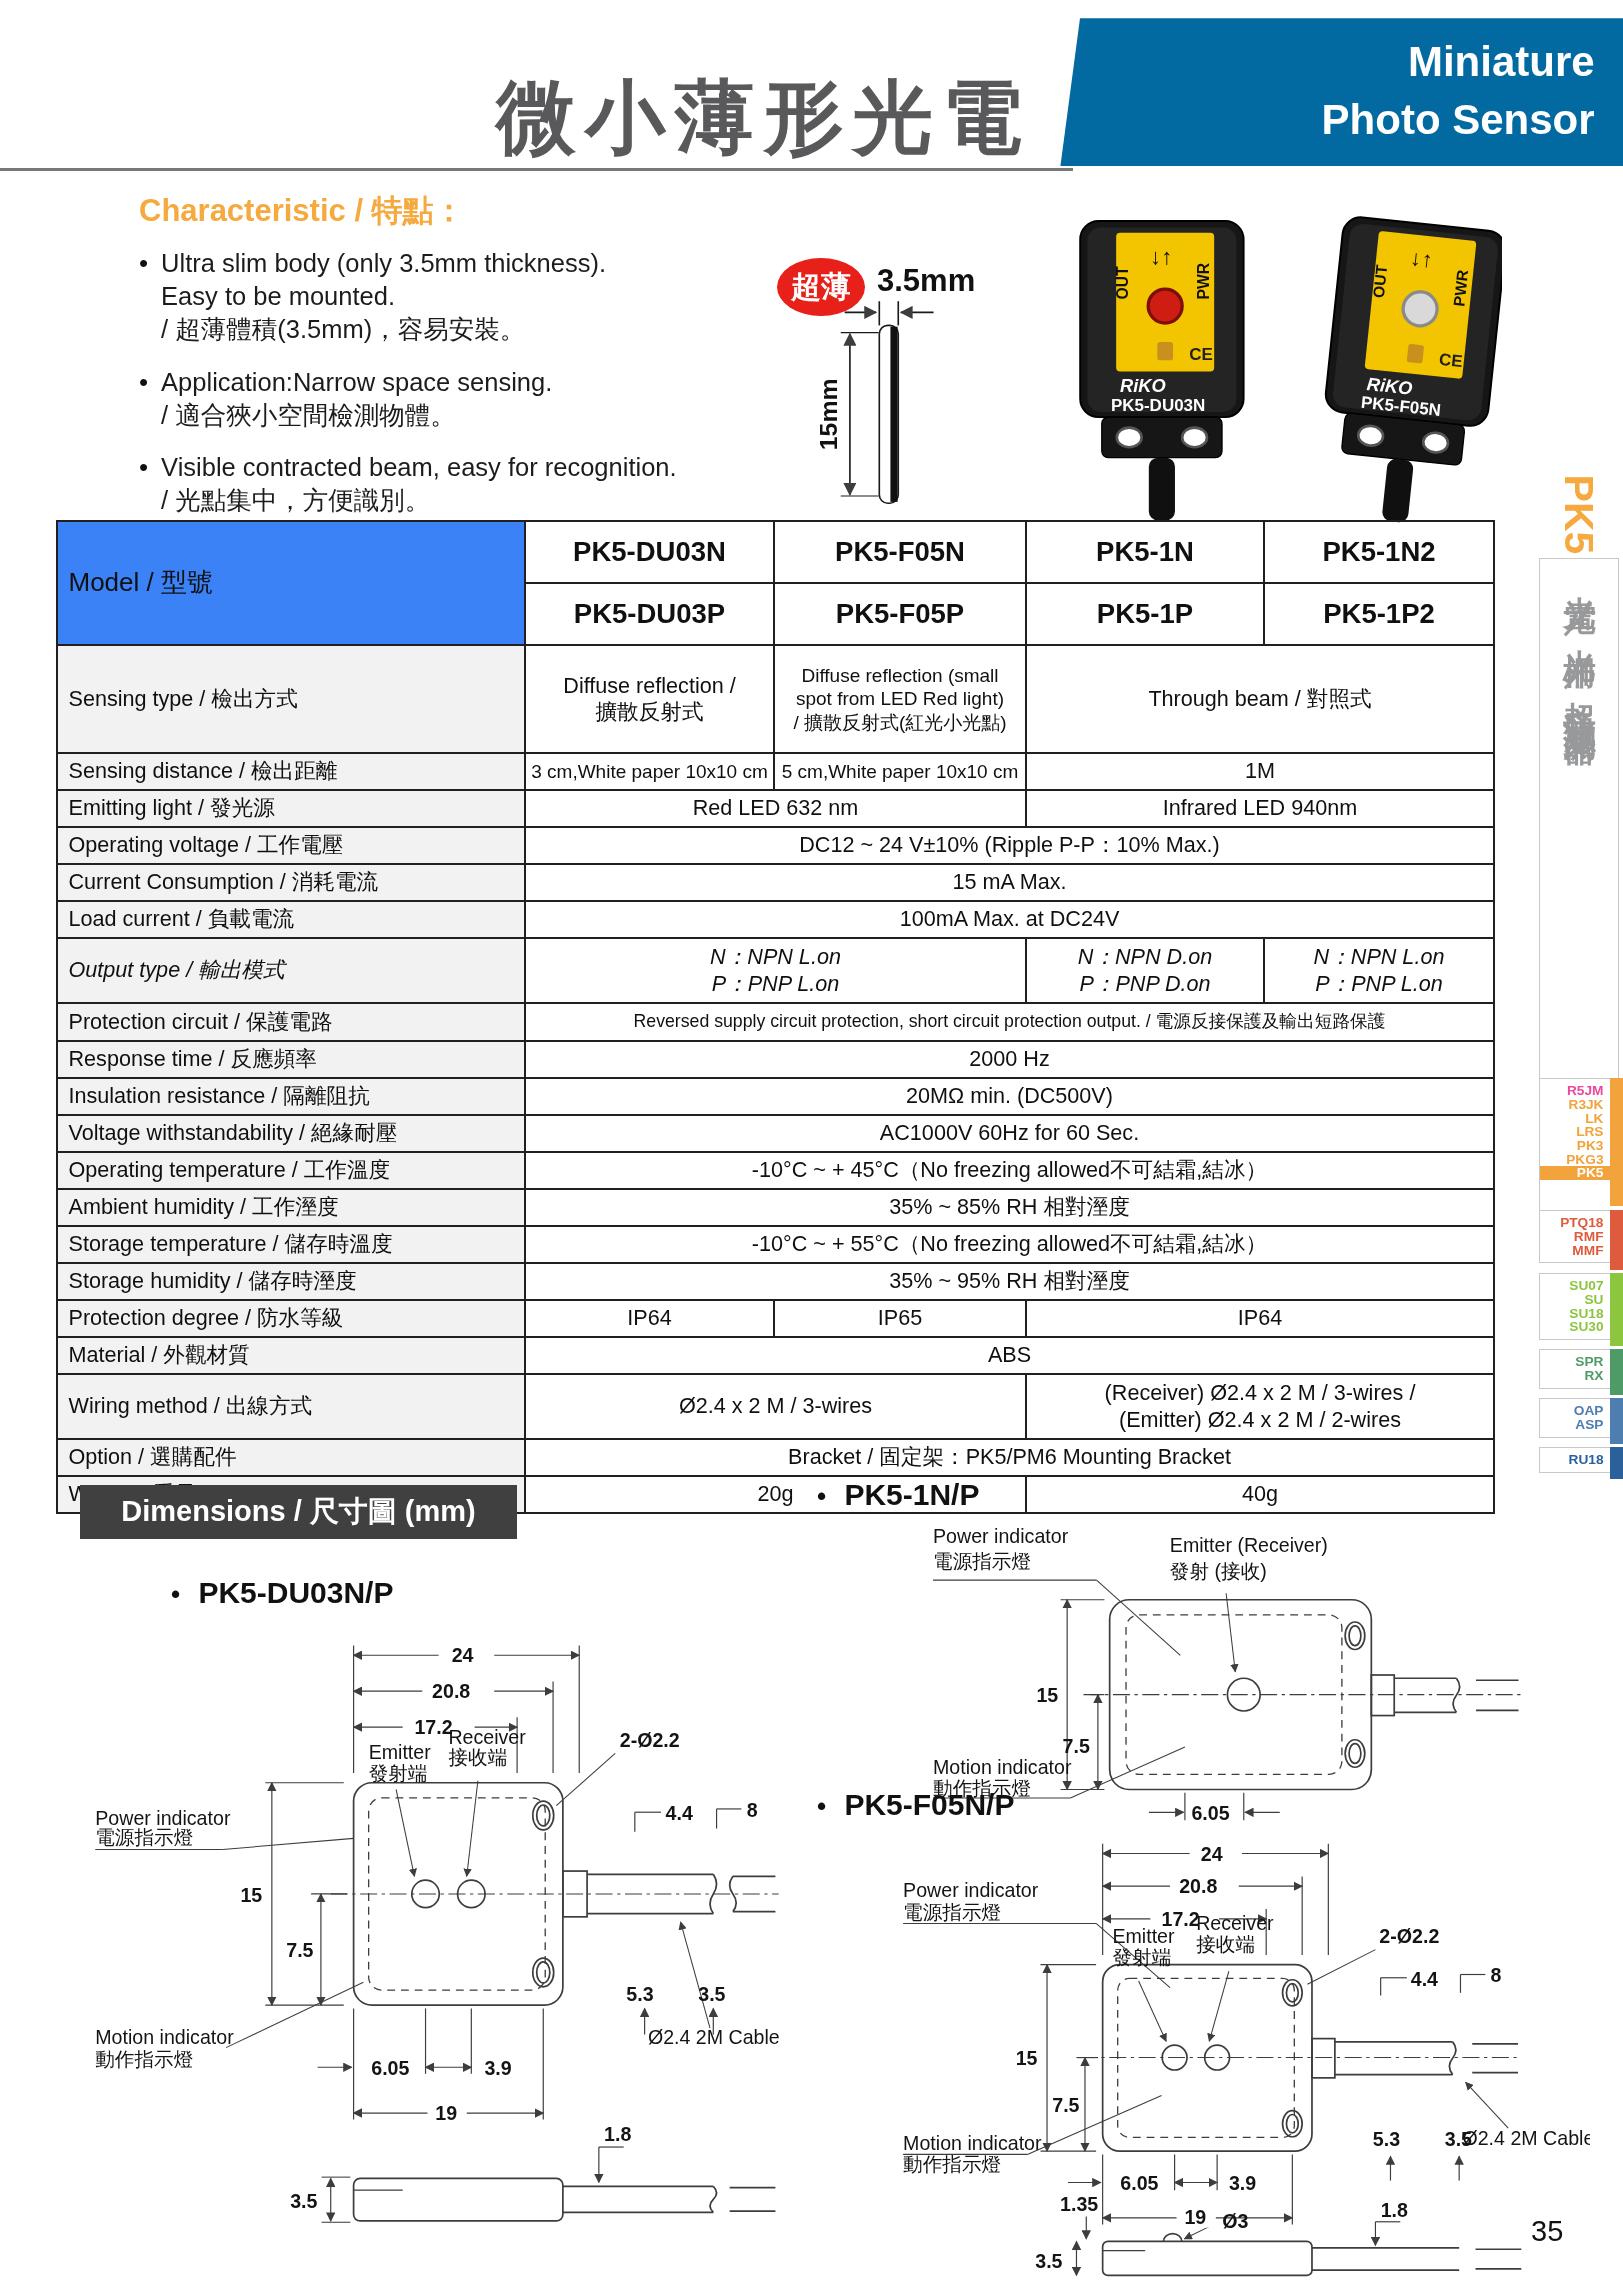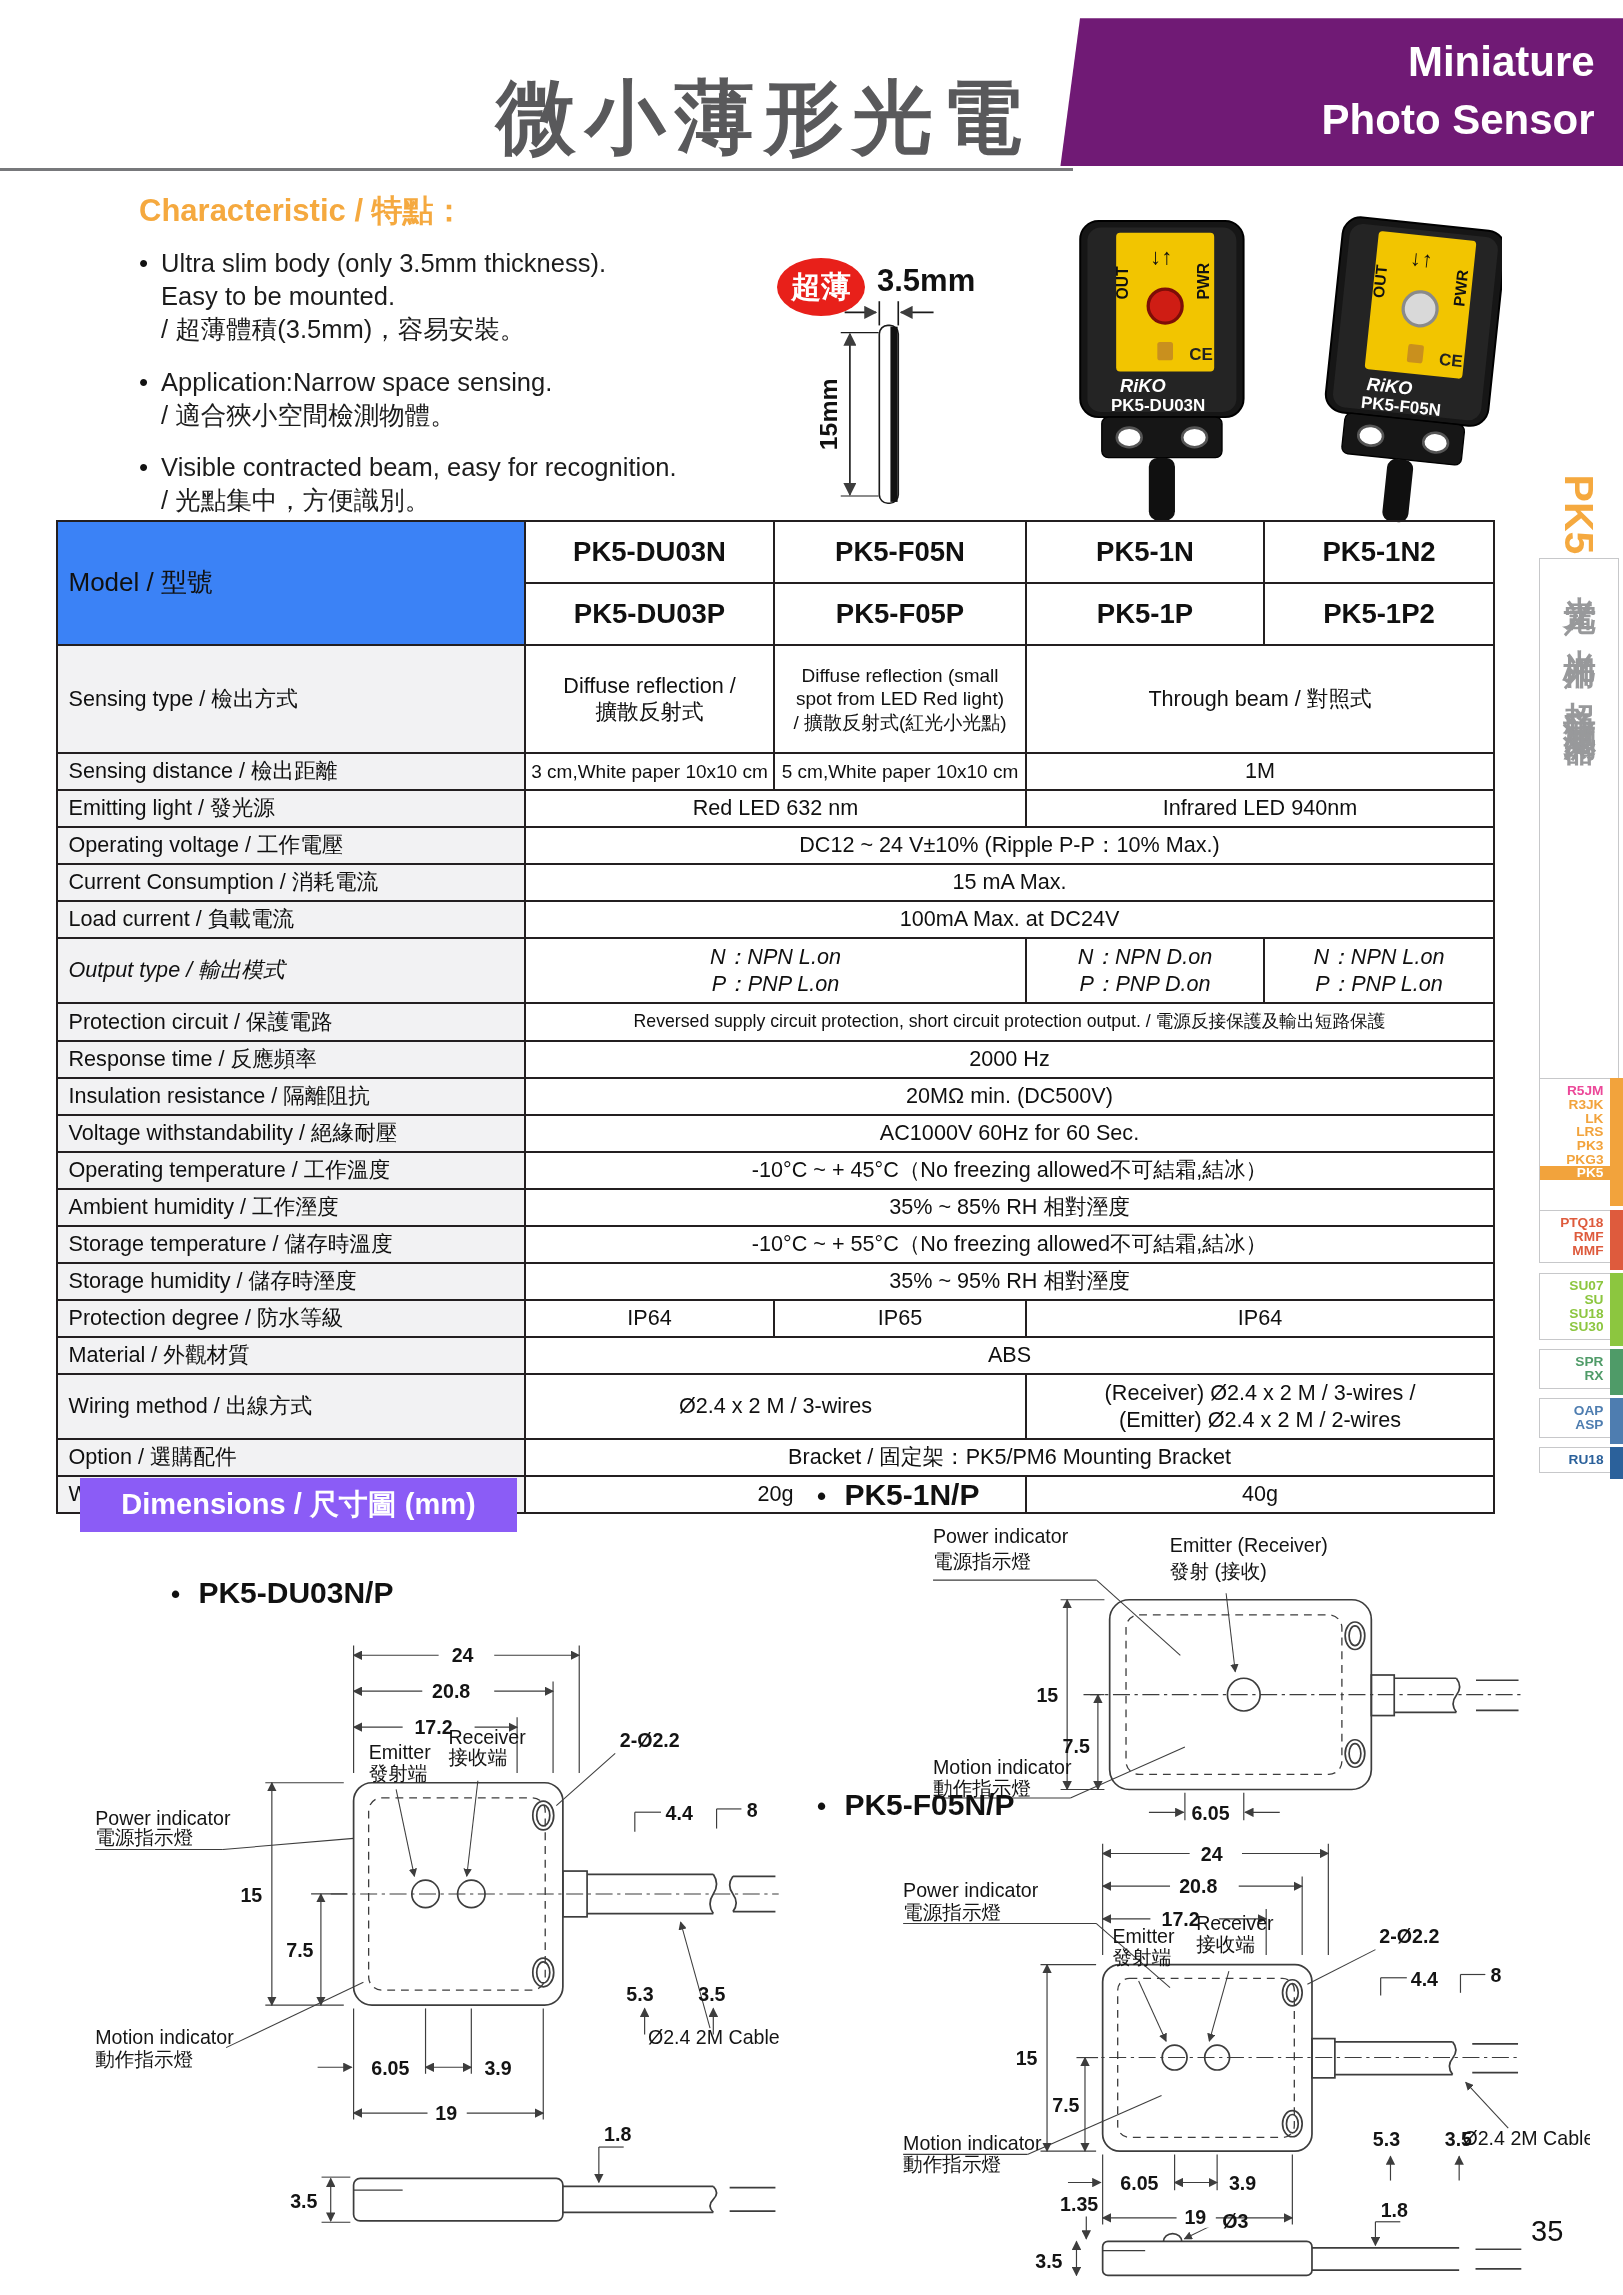--- a/index.html
+++ b/index.html
@@ -2,21 +2,21 @@
 <html style="font-size:10.5px"><head>
 <meta charset="utf-8">
 <style>
   html,body{margin:0;padding:0;}
   body{width:1623px;height:2295px;background:#ffffff;position:relative;overflow:hidden;
        font-family:"Liberation Sans",sans-serif;color:#111;}
   .abs{position:absolute;}
 
   
   .page-title{font-size:80px;font-weight:bold;color:#59595B;letter-spacing:9.2px;white-space:nowrap;}
-  .ribbon{background:#701a75;clip-path:polygon(34px 0,100% 0,100% 100%,14.4px 100%);
+  .ribbon{background:#0369a1;clip-path:polygon(34px 0,100% 0,100% 100%,14.4px 100%);
           text-align:right;color:#fff;font-weight:bold;font-size:42px;line-height:58px;
           padding:14.4px 29.4px 0 0;box-sizing:border-box;}
   .hrule{background:#77787B;height:2.6px;}
 
   
   .char-head{font-size:31px;font-weight:bold;color:#F5A93F;}
   .bullet{display:flex;gap:13px;margin-bottom:19.6px;}
   .bdot{font-size:26px;line-height:33px;}
   .bullet .ln{font-size:25.5px;line-height:33px;color:#1c1c1c;}
 
@@ -29,22 +29,22 @@
   table.spec{border-collapse:collapse;table-layout:fixed;width:1436px;border:2.6px solid #231F20;}
   .spec td{border:2px solid #231F20;font-size:21.6px;text-align:center;vertical-align:middle;
            white-space:pre-line;padding:1.3px 5.2px;line-height:1.22;color:#101010;}
   .spec td.lbl{background:#F2F2F3;text-align:left;padding-left:10.5px;}
   .spec td.modelL{background:#3b82f6;font-size:26px;text-align:left;padding-left:10.5px;}
   .spec td.model{font-weight:bold;font-size:27.5px;}
   .spec td.sm{font-size:17.7px;}
   .spec td.sm2{font-size:19px;}
 
   
-  .dim-head{background:#8b5cf6;color:#fff;font-weight:bold;font-size:29px;
-            display:flex;align-items:center;justify-content:center;}
+  .dim-head{background:#404040;color:#fff;font-weight:bold;font-size:29px;
+            display:flex;align-items:center;justify-content:center;margin-top:7px;}
   .sec-title{font-size:30px;font-weight:bold;}
   .sec-title .dot{margin-right:18.3px;font-size:26px;}
   svg text{font-family:"Liberation Sans",sans-serif;}
   .dt{font-size:30px;font-weight:bold;fill:#141414;}
   .lt{font-size:30px;fill:#141414;}
 
   
   .side-tab{color:#F5A93F;font-weight:bold;font-size:41px;transform:rotate(90deg);transform-origin:center;}
   .cat-box{border:1.3px solid #C7C8CA;display:flex;justify-content:center;box-sizing:border-box;}
   .cat-text{writing-mode:vertical-rl;font-size:33px;font-weight:bold;color:#98999B;

